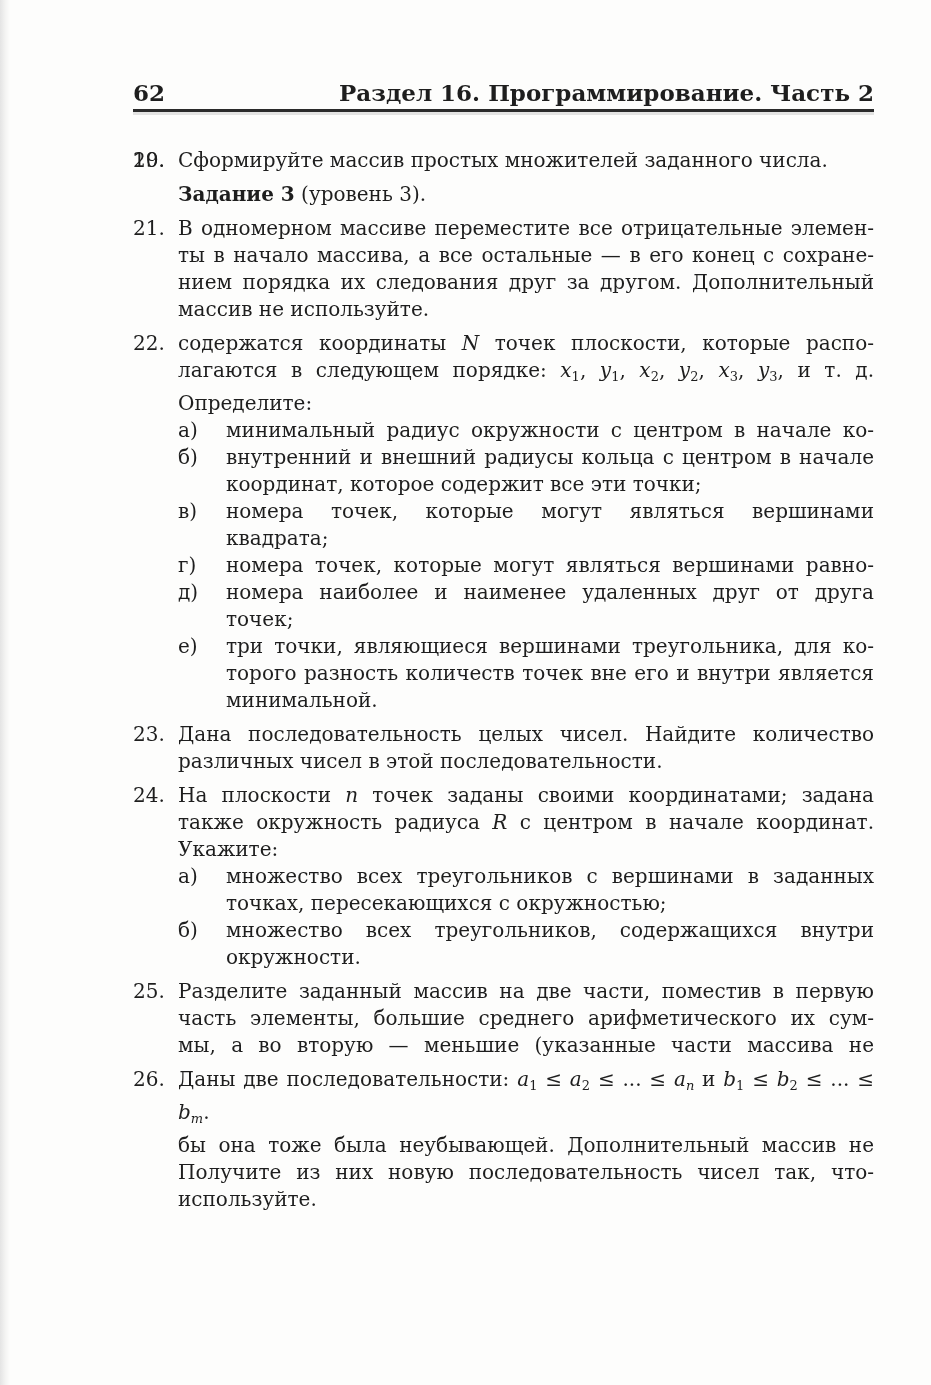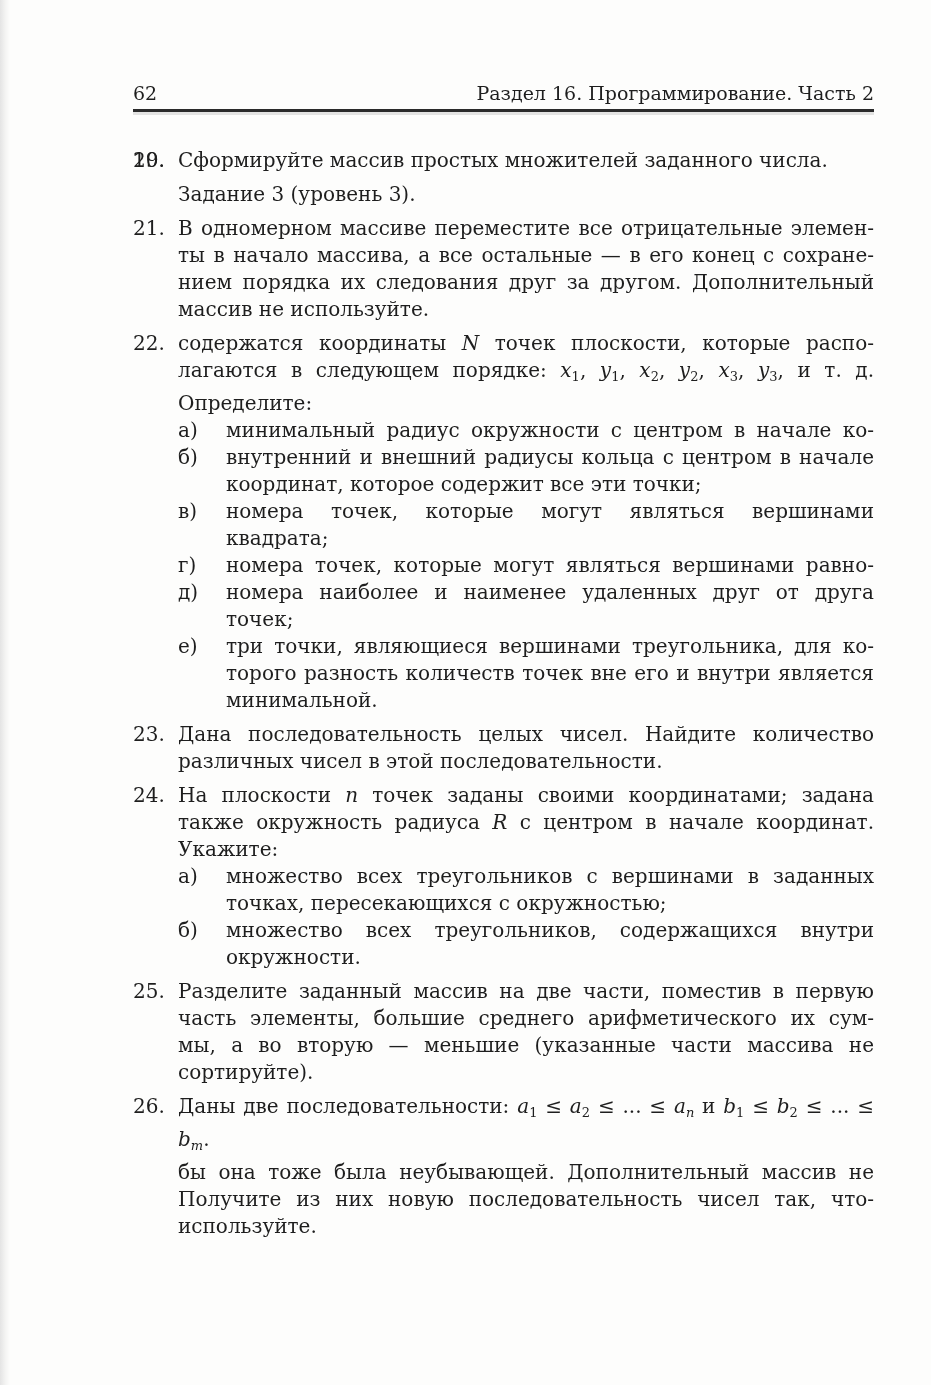--- a/index.html
+++ b/index.html
@@ -11,38 +11,38 @@
     font-family:"DejaVu Serif", serif;
     color:#1e1e1e;
   }
   .edge-left {
     position:absolute; left:0; top:0; bottom:0; width:10px;
     background:linear-gradient(to right,#e4e4e4 0%,#f4f4f3 55%,rgba(255,255,255,0) 100%);
   }
   .content { position:absolute; left:133px; top:82px; width:741px; }
   .running-head {
     display:flex; justify-content:space-between; align-items:baseline;
-    font-weight:normal; font-size:19px; line-height:22px;
+    font-weight:bold; font-size:23px; line-height:22px;
   }
   .head-rule {
     height:3px; background:#2a2a2a; margin-top:5px;
     box-shadow:0 3px 0 rgba(0,0,0,0.10);
   }
   .problems { margin-top:35px; }
   .problem {
     position:relative; padding-left:45px; margin-bottom:7px;
     font-size:20px; line-height:27px;
   }
   .pnum { position:absolute; left:0; top:0; font-weight:normal; }
   .line { white-space:normal; }
   .line.j { text-align:justify; text-align-last:justify; }
   .subitem { position:relative; padding-left:48px; }
   .sletter { position:absolute; left:0; top:0; }
   .var { font-style:italic; }
-  .bold { font-weight:normal; }
+  .bold { font-weight:bold; }
   .ssub { font-size:13px; vertical-align:-4px; }
   .ssub.var { font-style:italic; }
 </style>
 </head>
 <body>
 
 <div class="page">
   <div class="edge-left"></div>
   <div class="content">
     <div class="running-head">
@@ -158,21 +158,20 @@
               </div>
             </div>
           </div>
         </div>
         <div class="problem">
           <span class="pnum">25.</span>
           <div class="ptext">
             <div class="line j"><span>Разделите заданный массив на две части, поместив в первую</span></div>
             <div class="line j"><span>часть элементы, большие среднего арифметического их сум-</span></div>
             <div class="line j"><span>мы, а во вторую — меньшие (указанные части массива не</span></div>
-            <div class="line"><span>сортируйте).</span></div>
           </div>
         </div>
         <div class="problem">
           <span class="pnum">26.</span>
           <div class="ptext">
             <div class="line j"><span>Даны две последовательности: </span><span class="var">a</span><span class="ssub">1</span><span> ≤ </span><span class="var">a</span><span class="ssub">2</span><span> ≤ ... ≤ </span><span class="var">a</span><span class="ssub var">n</span><span> и </span><span class="var">b</span><span class="ssub">1</span><span> ≤ </span><span class="var">b</span><span class="ssub">2</span><span> ≤ ... ≤ </span><span class="var">b</span><span class="ssub var">m</span><span>.</span></div>
             <div class="line j"><span>бы она тоже была неубывающей. Дополнительный массив не</span></div>
             <div class="line j"><span>Получите из них новую последовательность чисел так, что-</span></div>
             <div class="line"><span>используйте.</span></div>
           </div>

